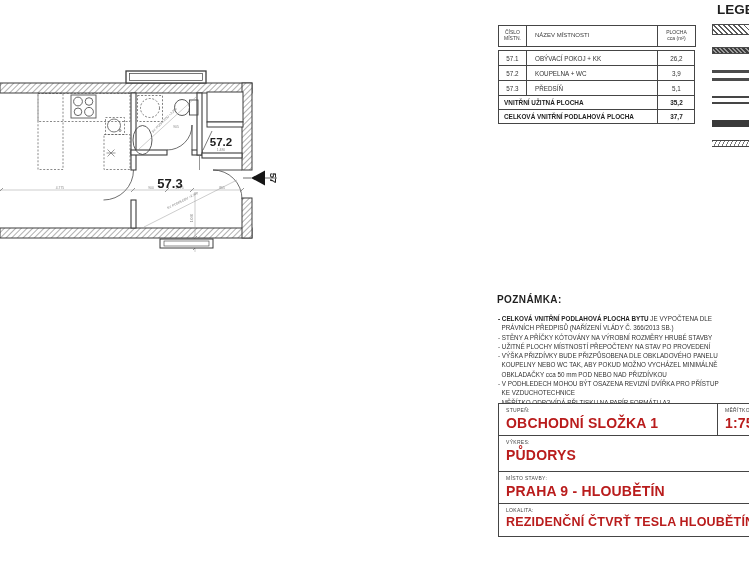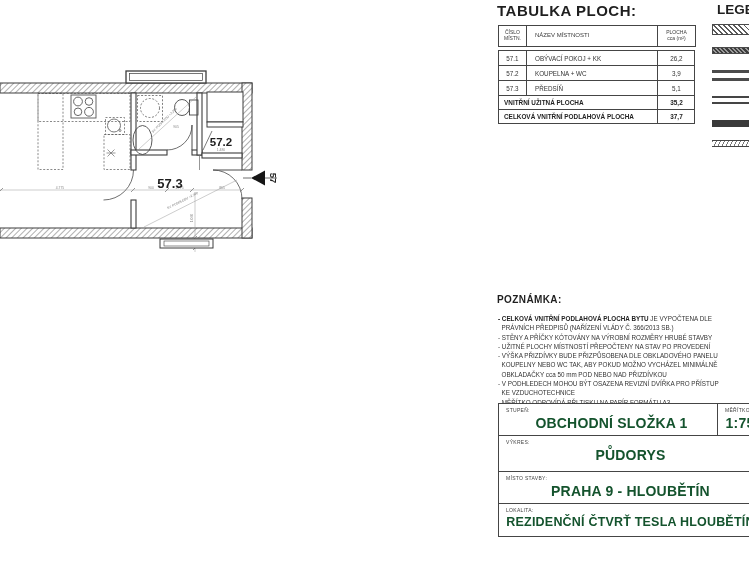--- a/index.html
+++ b/index.html
@@ -48,21 +48,21 @@
           box-sizing:border-box;background:#fff;}
   .tb-row{position:relative;border-bottom:1.2px solid #454545;box-sizing:border-box;}
   .tb-row:last-child{border-bottom:none;}
   .tb-r1{height:32px;display:grid;grid-template-columns:218px 1fr;}
   .tb-r2{height:36px;}
   .tb-r3{height:32px;}
   .tb-r4{height:33px;}
   .tb-cell{padding:3px 0 0 7px;box-sizing:border-box;}
   .tb-cell.rt{border-left:1.2px solid #454545;}
   .tb-label{font-size:5px;color:#444;letter-spacing:.3px;}
-  .tb-value{font-size:14px;font-weight:bold;color:#14532d;white-space:nowrap;margin-top:2px;letter-spacing:.2px;text-align:center;}
+  .tb-value{font-size:14px;font-weight:bold;color:#b91c1c;white-space:nowrap;margin-top:2px;letter-spacing:.2px;}
   .tb-value.small{font-size:12.5px;}
 </style>
 </head>
 <body>
 
 <div id="sheet">
 
   <svg class="abs" style="left:0;top:0" width="290" height="270" viewBox="0 0 290 270">
     <defs>
       <pattern id="hatch" width="4" height="4" patternUnits="userSpaceOnUse" patternTransform="rotate(45)">
@@ -177,21 +177,20 @@
     <text x="221" y="145.5" font-size="11.5" font-weight="bold" fill="#1e1e1e" text-anchor="middle">57.2</text>
 
     <g>
       <line x1="243" y1="178" x2="251" y2="178" stroke="#4a4a4a" stroke-width="0.8"></line>
       <line x1="265" y1="178" x2="277" y2="178" stroke="#4a4a4a" stroke-width="0.8"></line>
       <polygon points="251,178 265,170.5 265,185.5" fill="#161616"></polygon>
       <text x="269.5" y="178" font-size="9.5" font-weight="bold" fill="#1e1e1e" text-anchor="middle" transform="rotate(90 269.5,178)">57</text>
     </g>
   </svg>
 
-  <div class="abs tbl-title">TABULKA PLOCH:</div>
 
   <div class="abs tbl-box grid3" style="top:25px;height:22px;">
     <div class="cell center hdr-sm">
       <div><span>ČÍSLO</span><br>
            <span>MÍSTN.</span></div>
     </div>
     <div class="cell name hdr-sm" style="font-size:6px;">NÁZEV MÍSTNOSTI</div>
     <div class="cell center hdr-sm">
       <div><span>PLOCHA</span><br>
            <span>cca (m²)</span></div>

